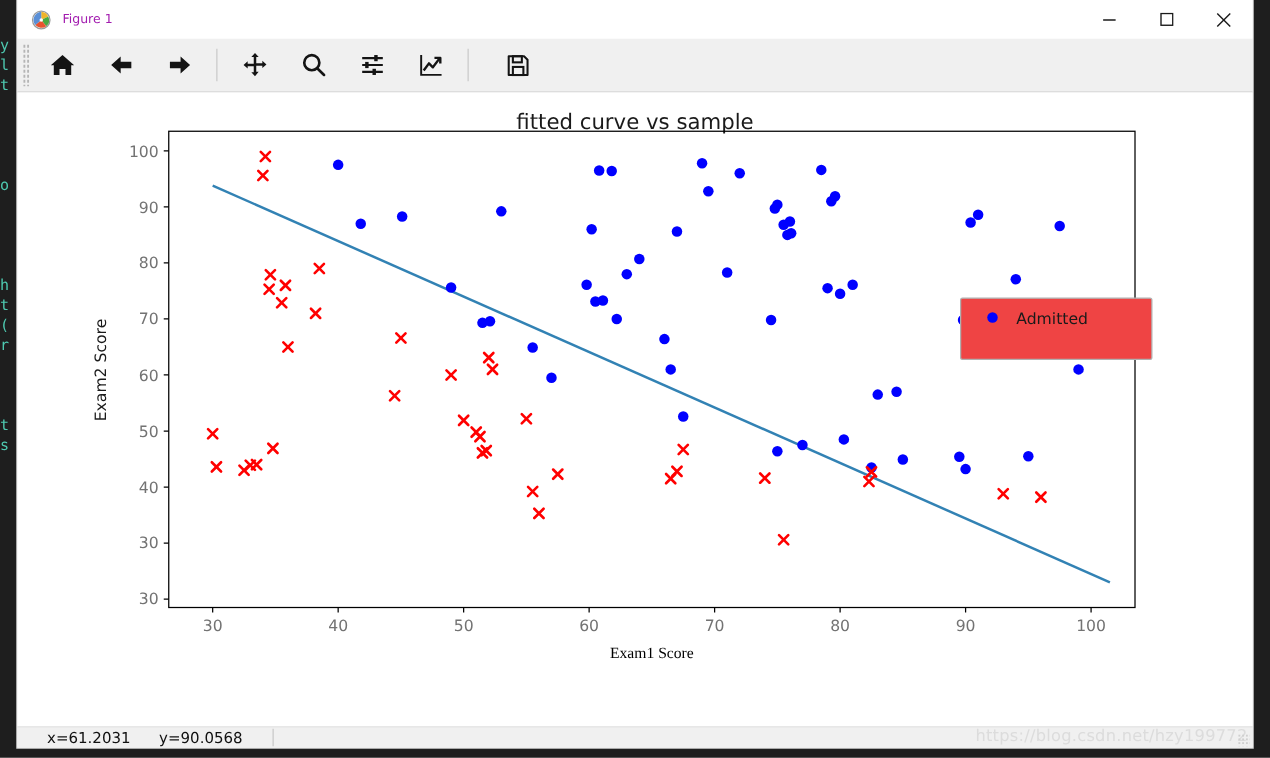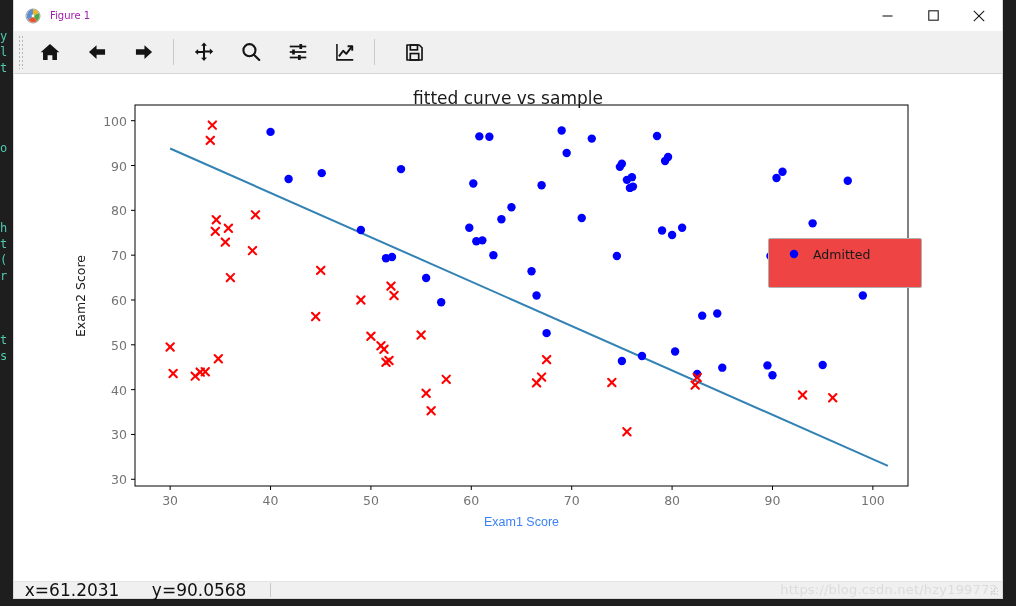--- a/index.html
+++ b/index.html
@@ -95,23 +95,23 @@
   }
   .tick-label {
     position: absolute;
     font-size: 12.5px; color: #737373;
     font-family: "DejaVu Sans", sans-serif;
     white-space: nowrap;
   }
   .xtick { transform: translateX(-50%); }
   .ytick { transform: translateY(-50%); text-align: right; }
   #xlabel {
-    position: absolute; font-size: 12.5px; color: #3b82f6;
+    position: absolute; font-size: 12.5px; color: #000000;
     transform: translateX(-50%);
-    font-family: Liberation Sans, sans-serif;
+    font-family: Liberation Serif, serif;
   }
   #ylabel {
     position: absolute; font-size: 12.5px; color: #1a1a1a;
     transform-origin: 0 0;
     transform: rotate(-90deg) translateX(-50%);
     white-space: nowrap;
     font-family: "DejaVu Sans", sans-serif;
   }
 
   
@@ -138,22 +138,22 @@
 
   
   #statusbar {
     position: absolute; left: 0; bottom: 0;
     width: 100%; height: 17px;
     background: #f0f0f0;
     display: flex; align-items: center;
     border-top: 1px solid #e3e3e3;
   }
   #coord-readout {
-    font-size: 17px; color: #111;
-    margin-left: 0px;
+    font-size: 12px; color: #111;
+    margin-left: 16px;
     font-family: "DejaVu Sans", sans-serif;
     white-space: pre;
   }
   #status-sep {
     width: 1px; height: 14px; background: #c8c8c8; margin-left: 24px;
   }
   #watermark {
     position: absolute; right: 4px; bottom: 1px;
     font-size: 13px; color: #dcdcdc;
     font-family: "DejaVu Sans", sans-serif;

